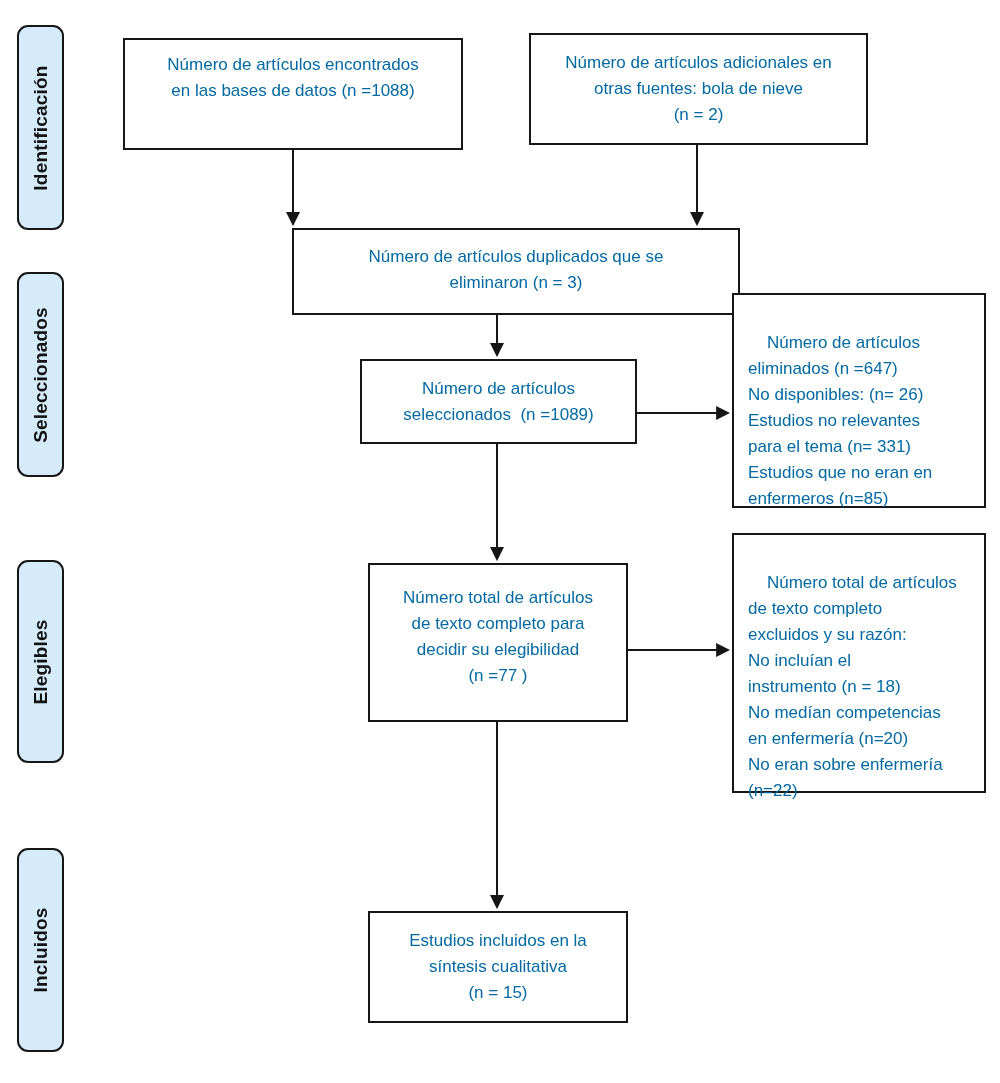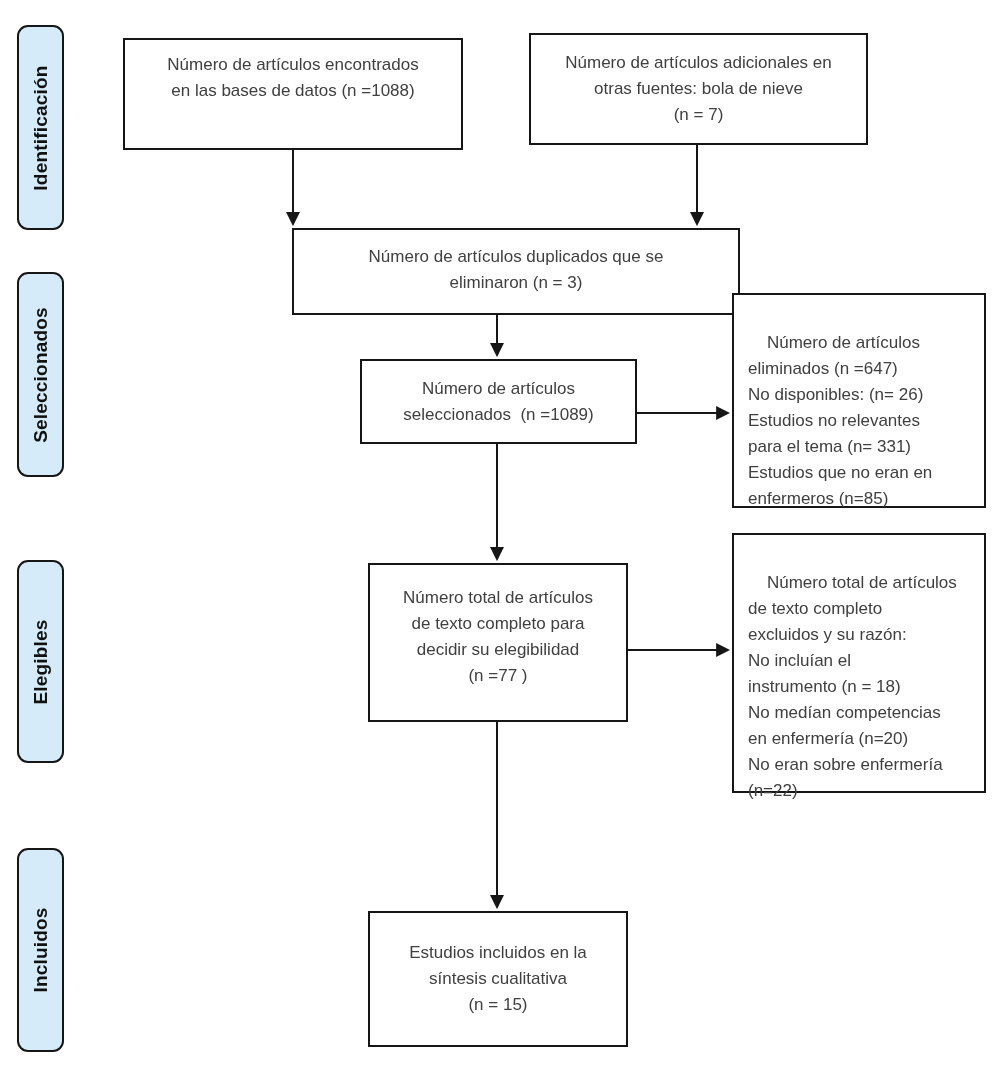--- a/index.html
+++ b/index.html
@@ -42,21 +42,21 @@
     letter-spacing: 0.2px;
   }
   .flow-box {
     position: absolute;
     background: #ffffff;
     border: 2px solid #161616;
     box-sizing: border-box;
     font-size: 17px;
     line-height: 26px;
     white-space: pre-wrap;
-    color: #404040;
+    color: #0369a1;
   }
   .centered {
     text-align: center;
     display: flex;
     justify-content: center;
   }
   .centered.v-center { align-items: center; }
   .centered.v-top { align-items: flex-start; padding-top: 12px; }
   .left-text {
     text-align: left;
@@ -97,21 +97,21 @@
   </div>
 
   <div class="flow-box centered v-top" style="left:123px; top:38px; width:340px; height:112px;">
     <span>Número de artículos encontrados
 en las bases de datos (n =1088)</span>
   </div>
 
   <div class="flow-box centered v-center" style="left:529px; top:33px; width:339px; height:112px;">
     <span>Número de artículos adicionales en
 otras fuentes: bola de nieve
-(n = 7)</span>
+(n = 2)</span>
   </div>
 
   <div class="flow-box centered v-top" style="left:292px; top:228px; width:448px; height:87px; padding-top:14px;">
     <span>Número de artículos duplicados que se
 eliminaron (n = 3)</span>
   </div>
 
   <div class="flow-box centered v-center" style="left:360px; top:359px; width:277px; height:85px;">
     <span>Número de artículos
 seleccionados  (n =1089)</span>
@@ -139,19 +139,19 @@
 de texto completo
 excluidos y su razón:
 No incluían el
 instrumento (n = 18)
 No medían competencias
 en enfermería (n=20)
 No eran sobre enfermería
 (n=22)</span>
   </div>
 
-  <div class="flow-box centered v-center" style="left:368px; top:911px; width:260px; height:136px;">
+  <div class="flow-box centered v-center" style="left:368px; top:911px; width:260px; height:112px;">
     <span>Estudios incluidos en la
 síntesis cualitativa
 (n = 15)</span>
   </div>
 
 </div>
 
 </body></html>

